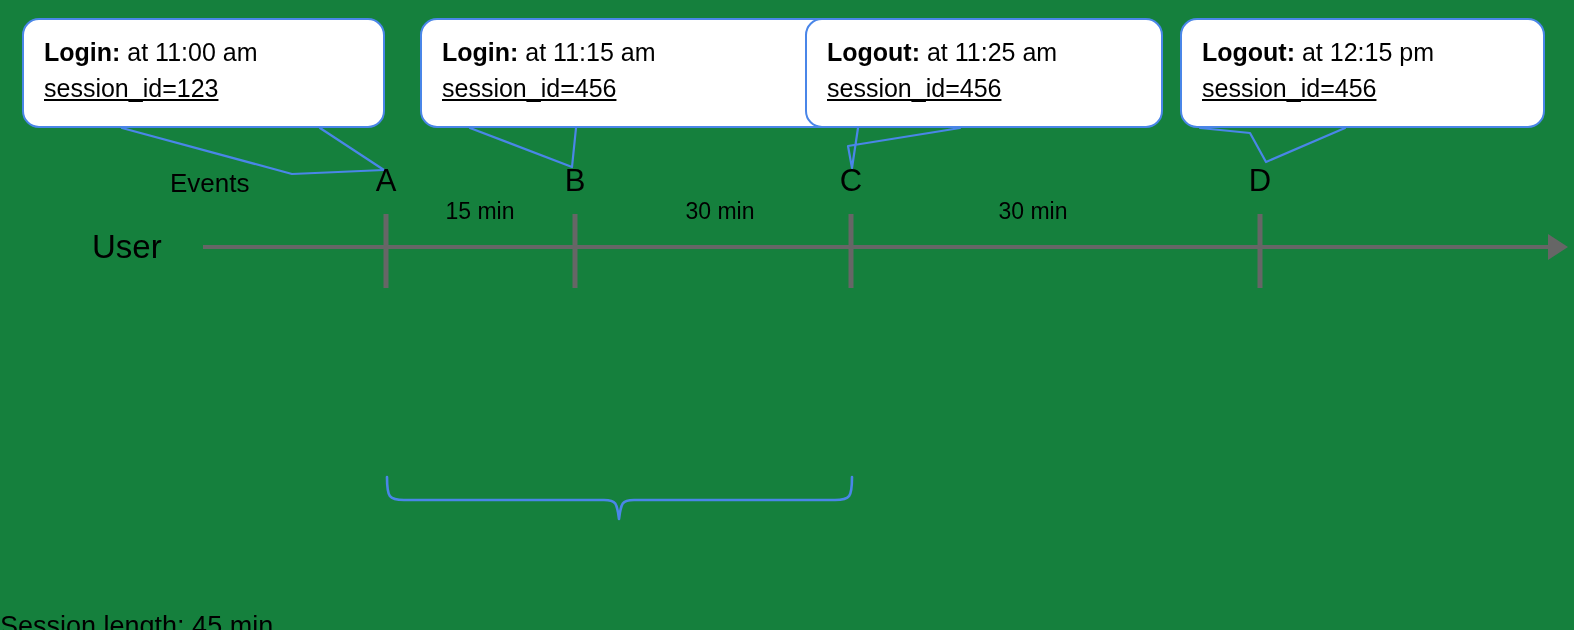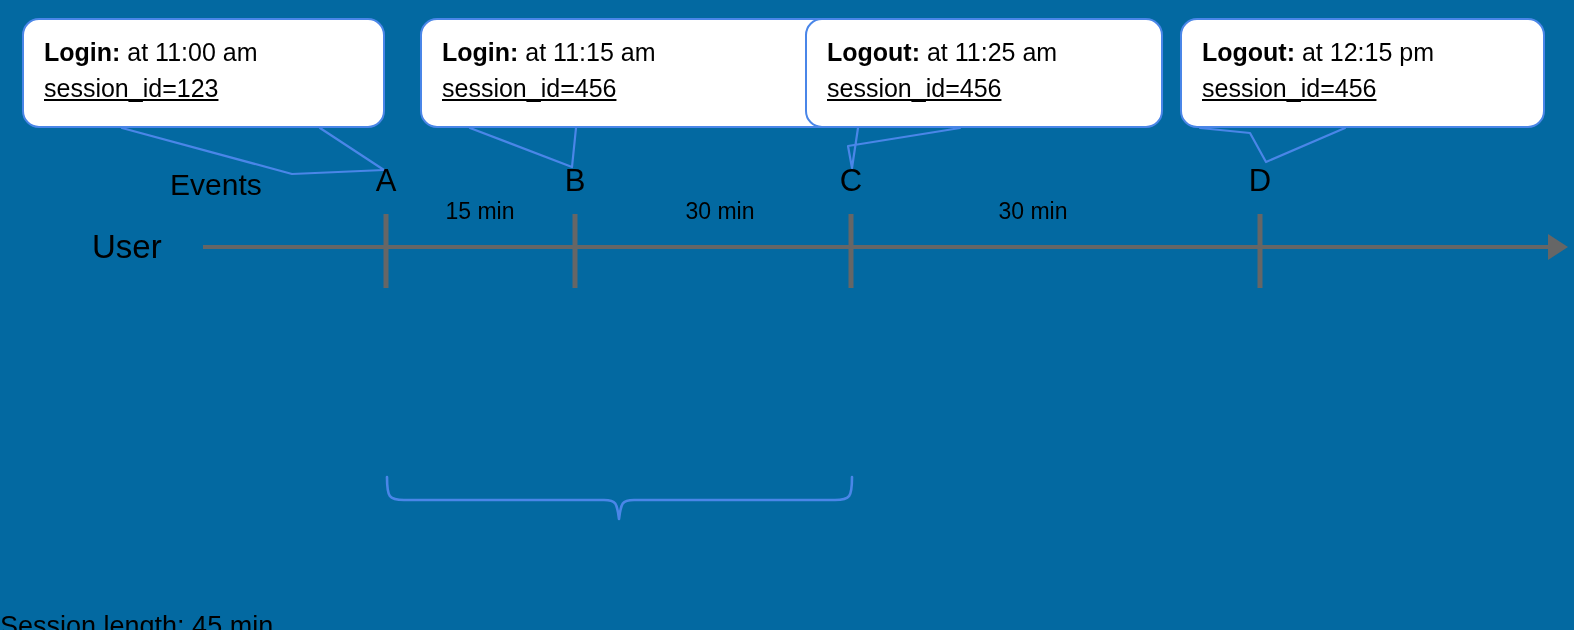--- a/index.html
+++ b/index.html
@@ -9,21 +9,21 @@
   }
   body {
     font-family: "Liberation Sans", sans-serif;
     color: #000000;
   }
   #stage {
     position: relative;
     width: 1574px;
     height: 630px;
     overflow: hidden;
-    background: #0369a1;
+    background: #15803d;
   }
 
   
   .callout {
     position: absolute;
     box-sizing: border-box;
     border: 2px solid #4a86e8;
     border-radius: 17px;
     background: #ffffff;
     padding: 14px 20px 12px 20px;
@@ -46,21 +46,21 @@
     left: 0;
     top: 0;
     width: 1574px;
     height: 630px;
     pointer-events: none;
   }
 
   
   .lbl {
     position: absolute;
-    font-size: 30px;
+    font-size: 26px;
     color: #000000;
     white-space: nowrap;
   }
   .lbl-user {
     font-size: 33px;
   }
   .evt-letter {
     position: absolute;
     font-size: 31px;
     color: #000000;

